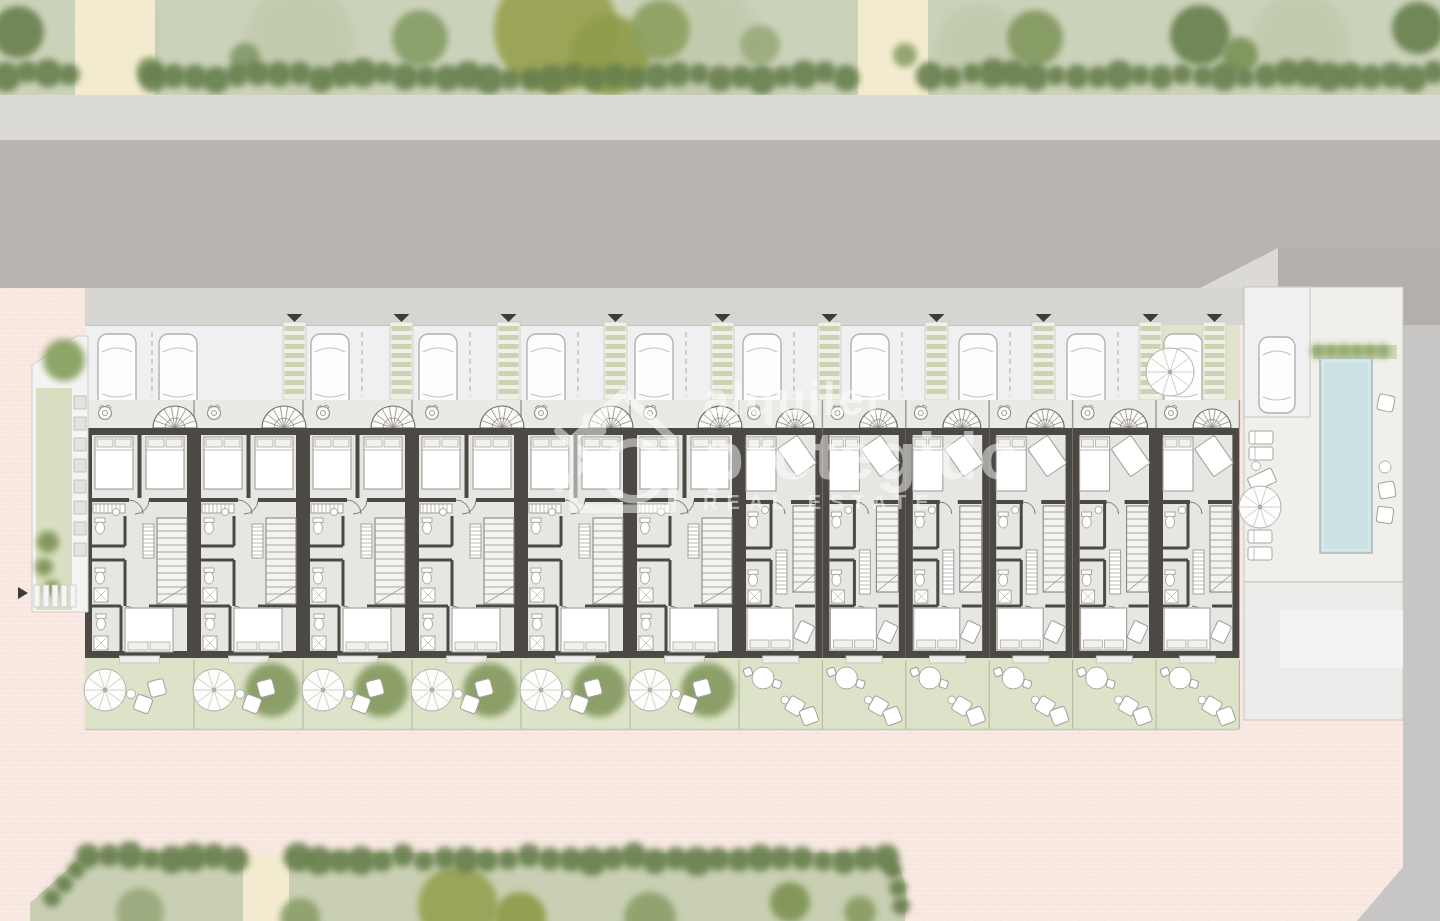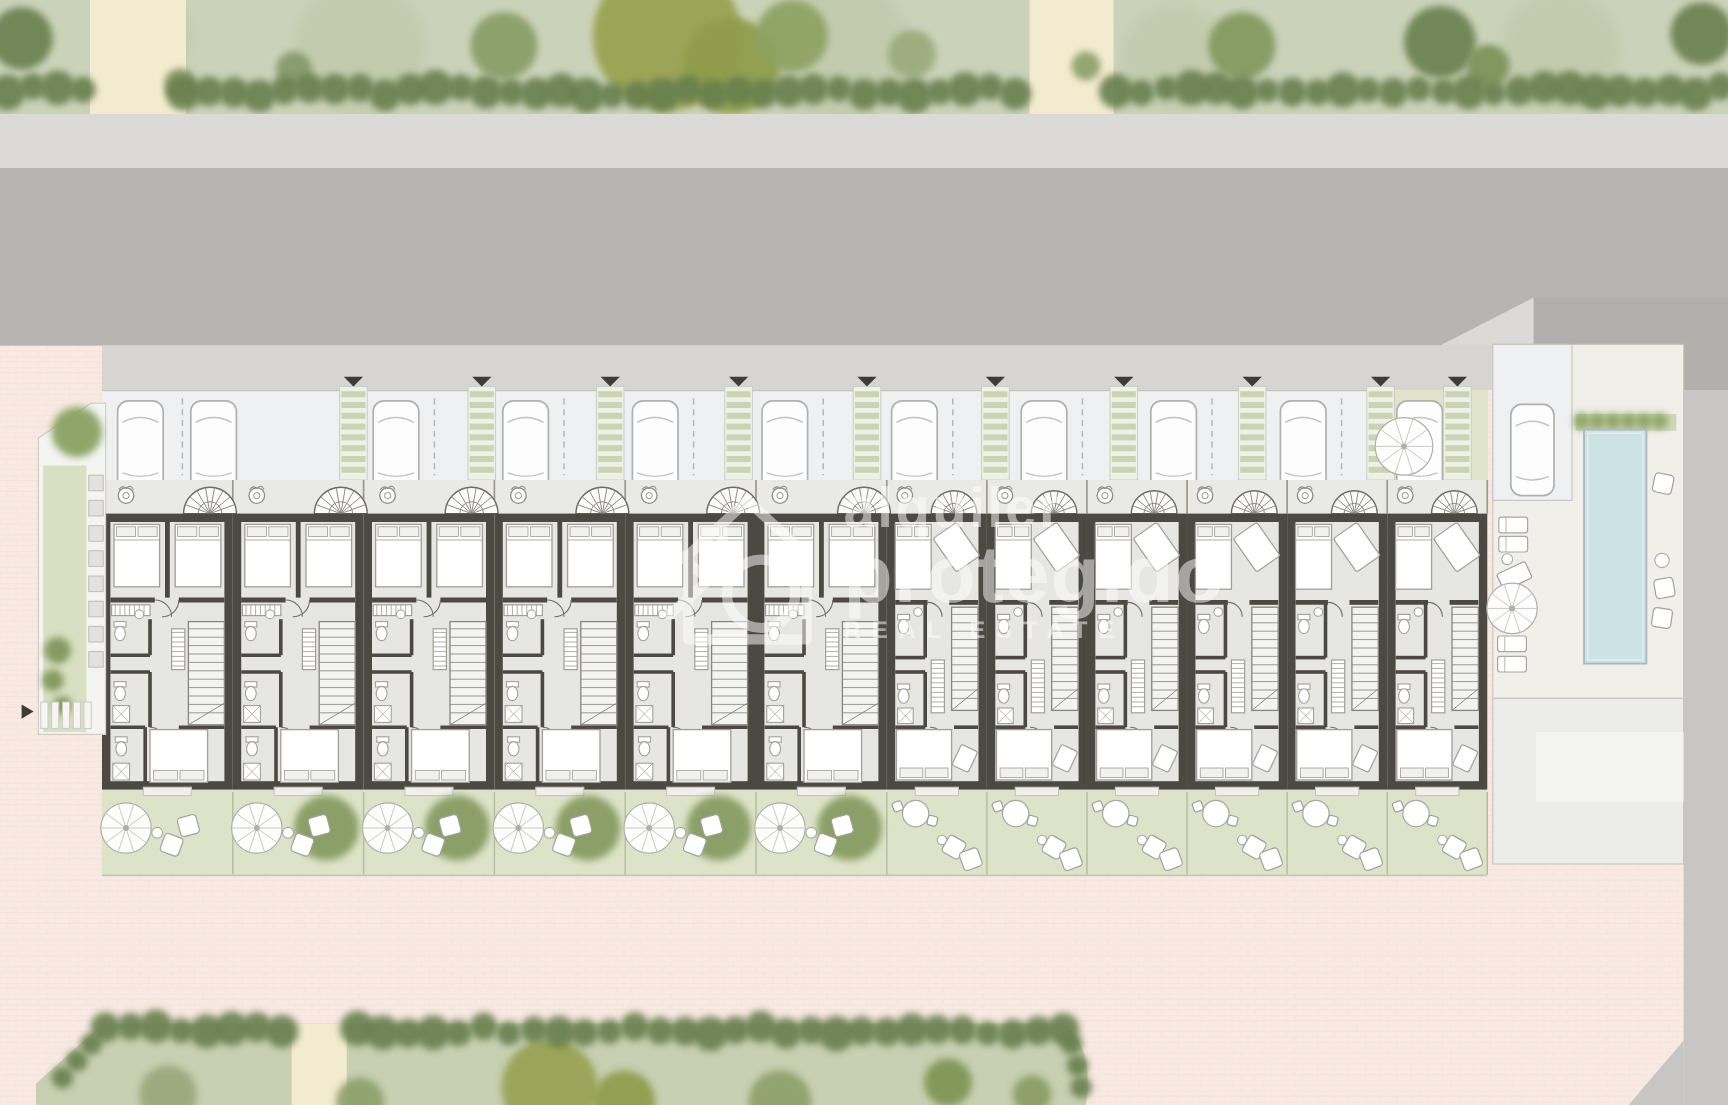--- a/index.html
+++ b/index.html
@@ -1,18 +1,18 @@
 <!DOCTYPE html>
 <html><head>
 <meta charset="utf-8">
 <style>
   html,body{margin:0;padding:0;background:#e8e6e3;font-family:"Liberation Sans",sans-serif;}
   #scene{position:relative;width:1440px;height:921px;overflow:hidden;background:#f9e9e3;}
   #plan{position:absolute;left:0;top:0;}
-  .watermark{position:absolute;left:545px;top:400px;display:flex;align-items:flex-start;opacity:.5;pointer-events:none;}
+  .watermark{position:absolute;left:545px;top:376px;display:flex;align-items:flex-start;opacity:.5;pointer-events:none;}
   .wm-logo{width:152px;height:148px;flex:0 0 auto;}
   .wm-text{margin-left:6px;color:#ffffff;}
   .wm-line1{font-size:47px;font-weight:700;line-height:.98;letter-spacing:2px;}
   .wm-line2{font-size:67px;font-weight:700;line-height:1.0;letter-spacing:1px;}
   .wm-line3{font-size:20px;font-weight:700;letter-spacing:9px;margin-top:2px;}
 </style>
 </head>
 <body>
 
 <div id="scene">

